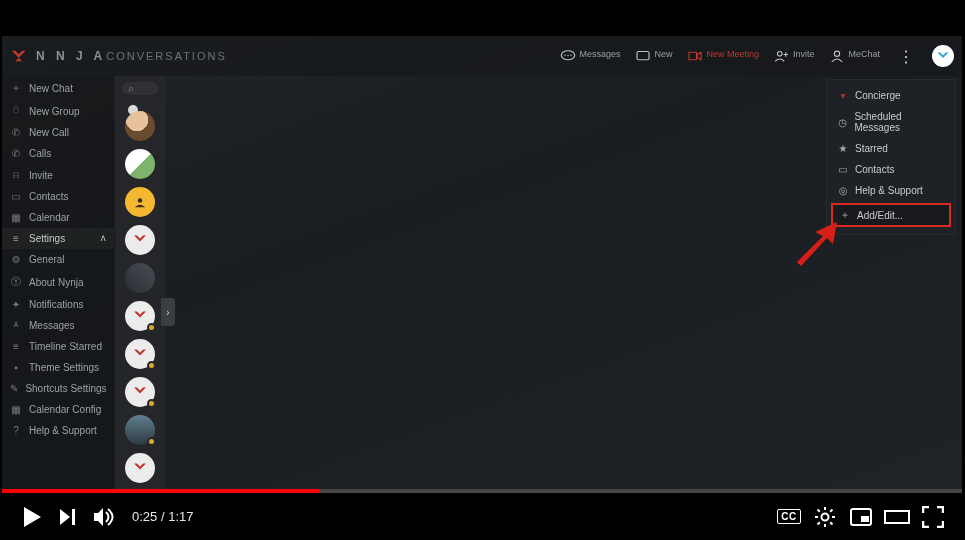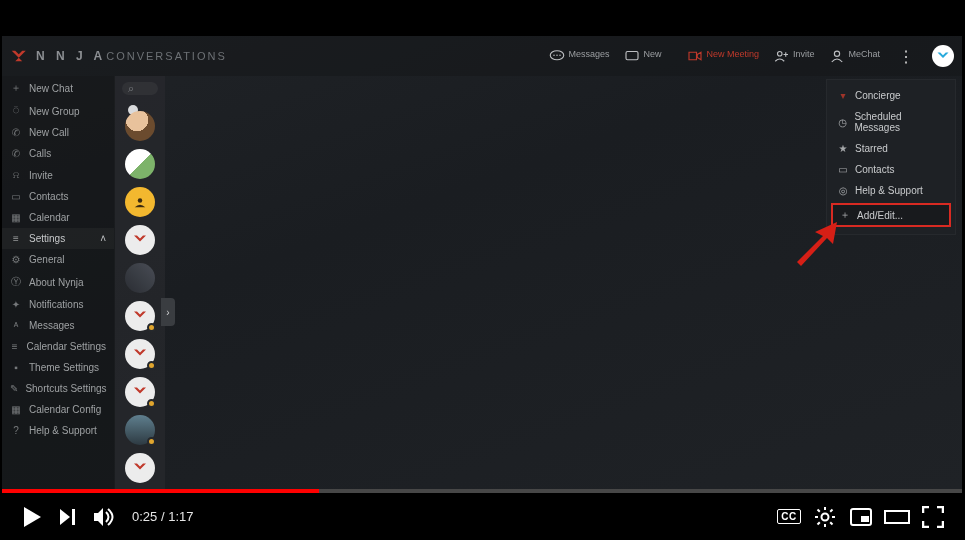--- a/index.html
+++ b/index.html
@@ -31,21 +31,21 @@
   .logo-mark {
     width: 18px; height: 14px; position: relative;
     display: flex; justify-content: center;
   }
   .logo-mark svg { display:block; }
   .wordmark { letter-spacing: 4px; color:#8c8f93; font-size:12px;}
   .header-title { flex:1; text-align:left; color:#6d7175; letter-spacing:2px; font-size:11px;}
   .header-actions { display:flex; align-items:center; gap:14px; }
   .hact { display:flex; align-items:flex-start; gap:2px; color:#9b9ea1; font-size:9px; cursor:pointer; }
   .hact svg { width:18px; height:14px; }
-  .hact.active { color:#c0392b;margin-left:11px; }
+  .hact.active { color:#c0392b; }
   .kebab { color:#cfcfcf; font-size:16px; padding:0 4px; cursor:pointer; }
   .avatar-btn {
     width: 22px; height:22px; border-radius:50%;
     background:#fff; display:flex; align-items:center; justify-content:center;
   }
   .avatar-btn svg { width:14px; height:11px; }
 
   
   .app-body { display:flex; height: calc(100% - 40px); }
   .sidebar {
@@ -272,21 +272,21 @@
       <div class="sbi">
           <span class="ico">✦</span>
           <span>Notifications</span>
         </div>
       <div class="sbi">
           <span class="ico">ᴬ</span>
           <span>Messages</span>
         </div>
       <div class="sbi">
           <span class="ico">≡</span>
-          <span>Calendar Settings</span>
+          <span>Timeline Starred</span>
         </div>
       <div class="sbi">
           <span class="ico">▪</span>
           <span>Theme Settings</span>
         </div>
       <div class="sbi">
           <span class="ico">✎</span>
           <span>Shortcuts Settings</span>
         </div>
       <div class="sbi">

